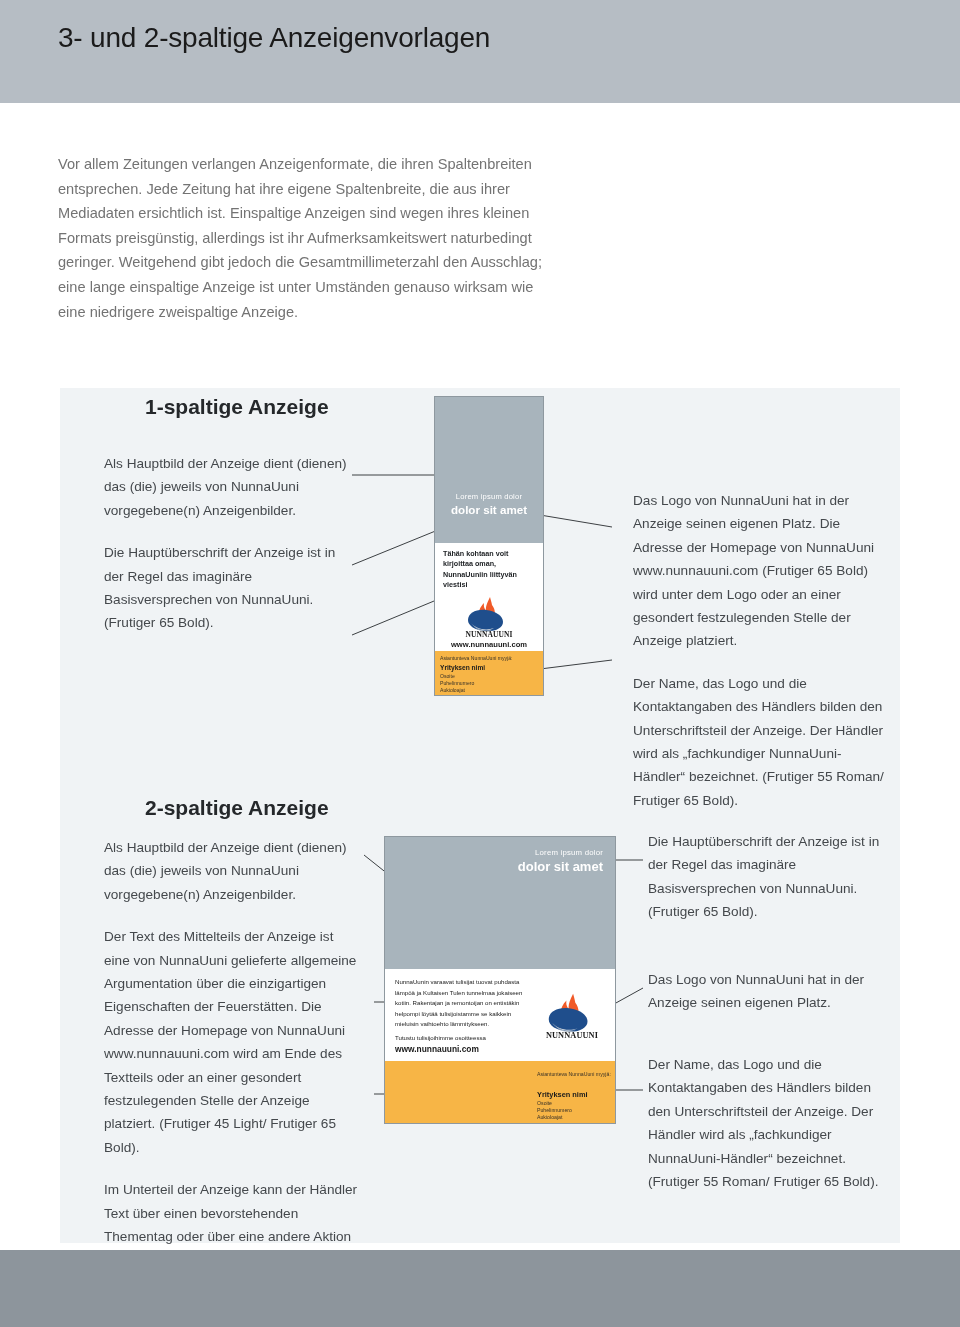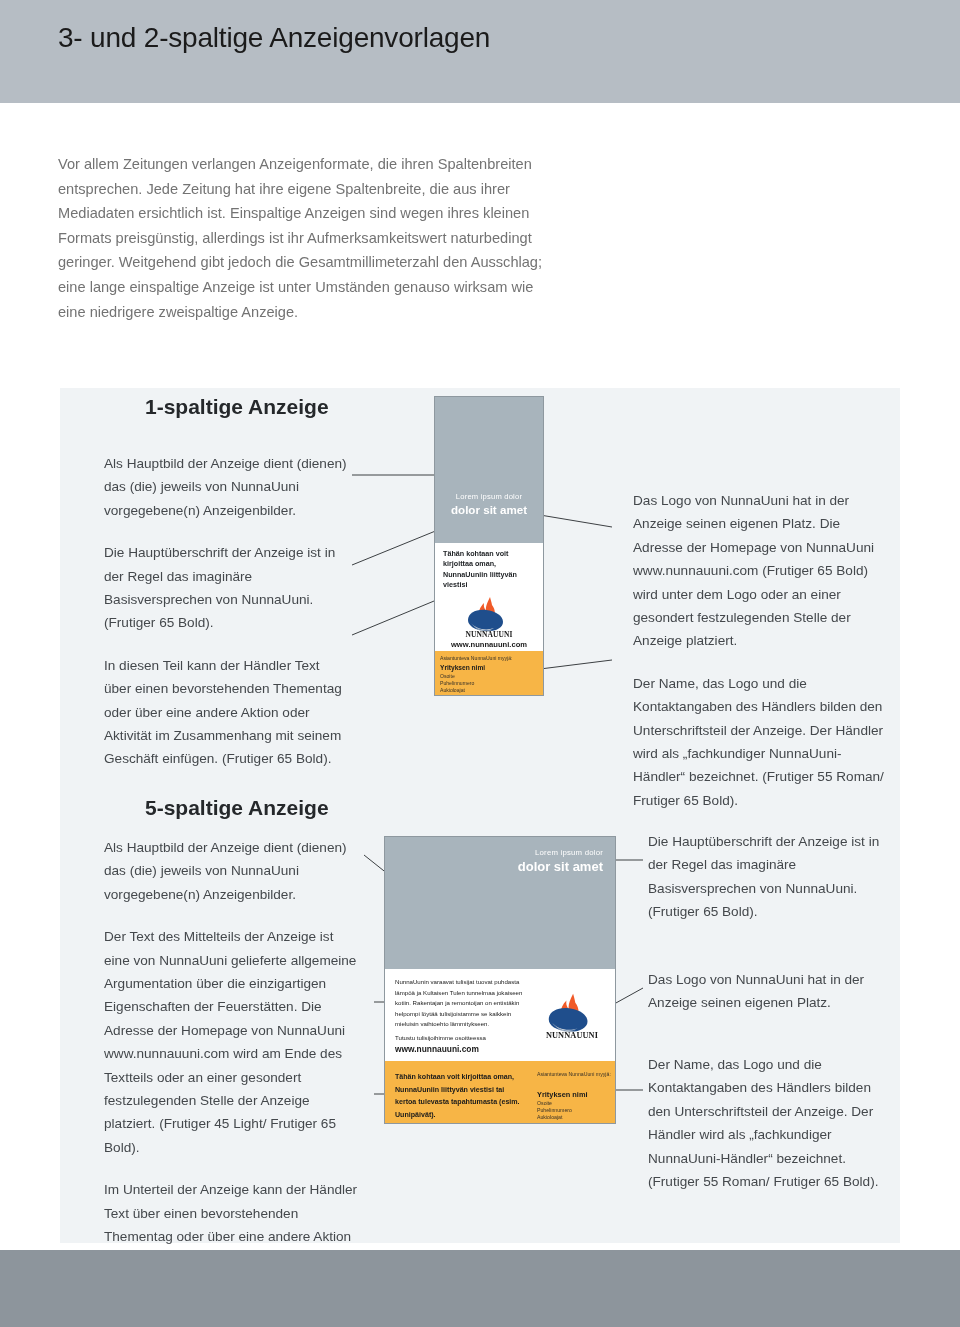--- a/index.html
+++ b/index.html
@@ -289,21 +289,20 @@
   <line x1="643" y1="988" x2="596" y2="1014"></line>
   <line x1="374" y1="1094" x2="392" y2="1094"></line>
   <line x1="643" y1="1090" x2="590" y2="1090"></line>
 </svg>
 
 <div class="section-heading" id="heading-1col">1-spaltige Anzeige</div>
 
 <div class="anno" id="anno-1col-left">
   <p>Als Hauptbild der Anzeige dient (dienen) das (die) jeweils von NunnaUuni vorgegebene(n) Anzeigenbilder.</p>
   <p>Die Hauptüberschrift der Anzeige ist in der Regel das imaginäre Basisversprechen von NunnaUuni. (Frutiger 65 Bold).</p>
-  <p>In diesen Teil kann der Händler Text über einen bevorstehenden Thementag oder über eine andere Aktion oder Aktivität im Zusammenhang mit seinem Geschäft einfügen. (Frutiger 65 Bold).</p>
 </div>
 
 <div class="anno" id="anno-1col-right">
   <p>Das Logo von NunnaUuni hat in der Anzeige seinen eigenen Platz. Die Adresse der Homepage von NunnaUuni www.nunnauuni.com (Frutiger 65 Bold) wird unter dem Logo oder an einer gesondert festzulegenden Stelle der Anzeige platziert.</p>
   <p>Der Name, das Logo und die Kontaktangaben des Händlers bilden den Unterschriftsteil der Anzeige. Der Händler wird als „fachkundiger NunnaUuni-Händler“ bezeichnet. (Frutiger 55 Roman/ Frutiger 65 Bold).</p>
 </div>
 
 <div id="ad-1col">
   <div id="ad1-image"></div>
   <div id="ad1-kicker">Lorem ipsum dolor</div>
@@ -322,21 +321,21 @@
 
   <div id="ad1-footer">
     <div id="ad1-f-lead">Asiantunteva NunnaUuni myyjä:</div>
     <div id="ad1-f-name">Yrityksen nimi</div>
     <div id="ad1-f-l1">Osoite</div>
     <div id="ad1-f-l2">Puhelinnumero</div>
     <div id="ad1-f-l3">Aukioloajat</div>
   </div>
 </div>
 
-<div class="section-heading" id="heading-2col">5-spaltige Anzeige</div>
+<div class="section-heading" id="heading-2col">2-spaltige Anzeige</div>
 
 <div class="anno" id="anno-2col-left">
   <p>Als Hauptbild der Anzeige dient (dienen) das (die) jeweils von NunnaUuni vorgegebene(n) Anzeigenbilder.</p>
   <p>Der Text des Mittelteils der Anzeige ist eine von NunnaUuni gelieferte allgemeine Argumentation über die einzigartigen Eigenschaften der Feuerstätten. Die Adresse der Homepage von NunnaUuni www.nunnauuni.com wird am Ende des Textteils oder an einer gesondert festzulegenden Stelle der Anzeige platziert. (Frutiger 45 Light/ Frutiger 65 Bold).</p>
   <p>Im Unterteil der Anzeige kann der Händler Text über einen bevorstehenden Thementag oder über eine andere Aktion oder Aktivität im Zusammenhang mit seinem Geschäft einfügen. (Frutiger 65 Bold).</p>
 </div>
 
 <div class="anno-block" id="anno-2col-r1">Die Hauptüberschrift der Anzeige ist in der Regel das imaginäre Basisversprechen von NunnaUuni. (Frutiger 65 Bold).</div>
 <div class="anno-block" id="anno-2col-r2">Das Logo von NunnaUuni hat in der Anzeige seinen eigenen Platz.</div>
 <div class="anno-block" id="anno-2col-r3">Der Name, das Logo und die Kontaktangaben des Händlers bilden den Unterschriftsteil der Anzeige. Der Händler wird als „fachkundiger NunnaUuni-Händler“ bezeichnet. (Frutiger 55 Roman/ Frutiger 65 Bold).</div>
@@ -351,21 +350,20 @@
 
   <svg id="ad2-logo" viewBox="0 0 112 88">
     <path d="M58 4 C52 16 49 24 50 31 C46 27 45 21 46 16 C38 24 34 34 36 42 C41 52 52 55 60 50 C70 44 70 30 62 20 C61 14 59 8 58 4 Z" fill="#f05a28"></path>
     <path d="M14 50 C14 36 30 28 50 30 C70 32 84 42 84 54 C84 66 68 74 48 72 C28 70 14 62 14 50 Z" fill="#1f4e8c"></path>
     <path d="M24 60 C32 70 48 74 62 70 C52 76 34 74 24 60 Z" fill="#b9c3cc"></path>
     <path d="M20 56 C30 68 50 72 66 66 C54 74 32 72 20 56 Z" fill="#cfd6dc"></path>
     <text x="56" y="84" font-family="'Liberation Serif', serif" font-size="15" font-weight="bold" fill="#1b1b1b" text-anchor="middle" letter-spacing="0.2">NUNNAUUNI</text>
   </svg>
 
   <div id="ad2-footer">
-    <div id="ad2-f-msg">Tähän kohtaan voit kirjoittaa oman, NunnaUuniin liittyvän viestisi tai kertoa tulevasta tapahtumasta (esim. Uunipäivät).</div>
     <div id="ad2-f-lead">Asiantunteva NunnaUuni myyjä:</div>
     <div id="ad2-f-name">Yrityksen nimi</div>
     <div id="ad2-f-l1">Osoite</div>
     <div id="ad2-f-l2">Puhelinnumero</div>
     <div id="ad2-f-l3">Aukioloajat</div>
   </div>
 </div>
 
 <div id="footer-bar"></div>
 

